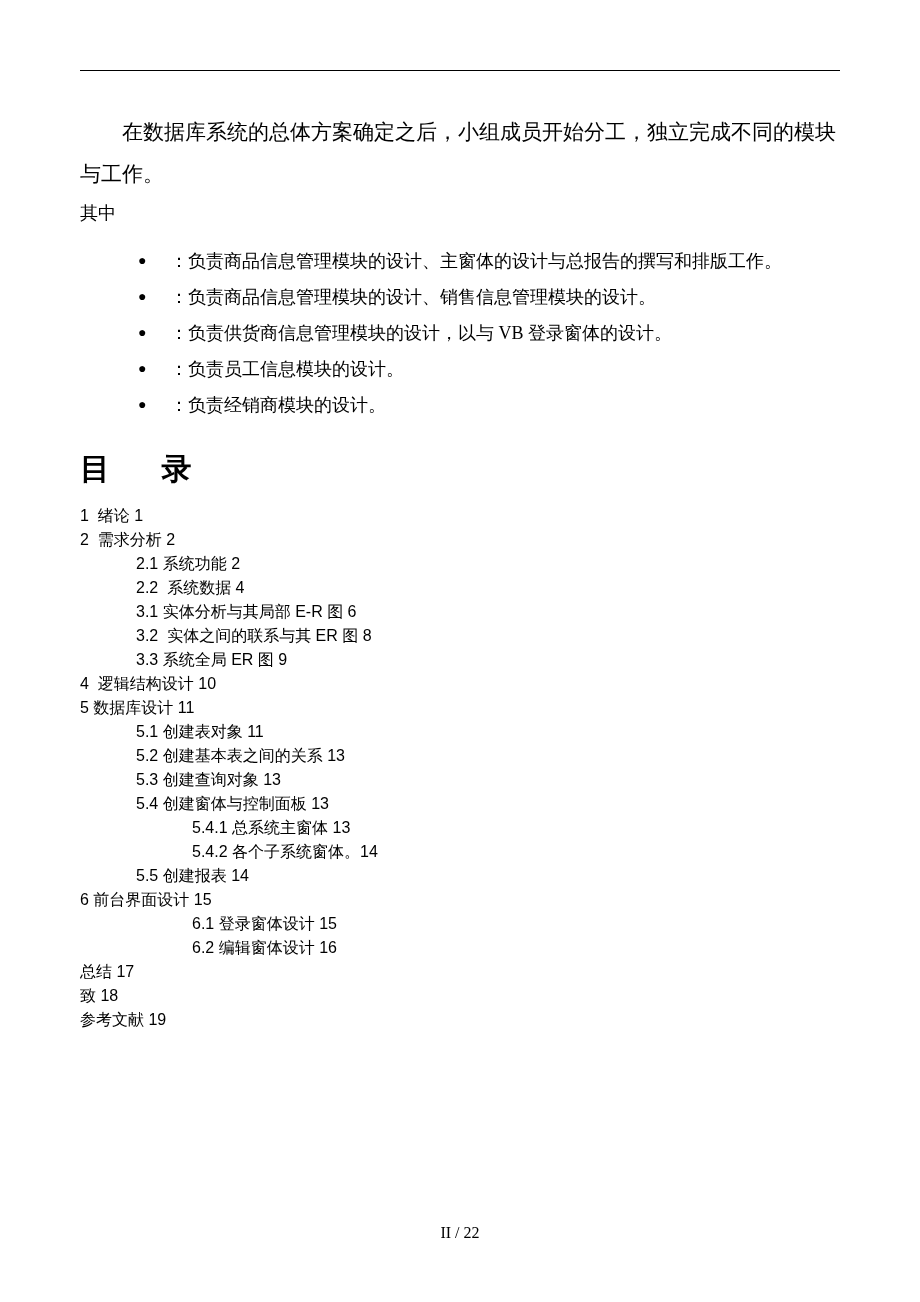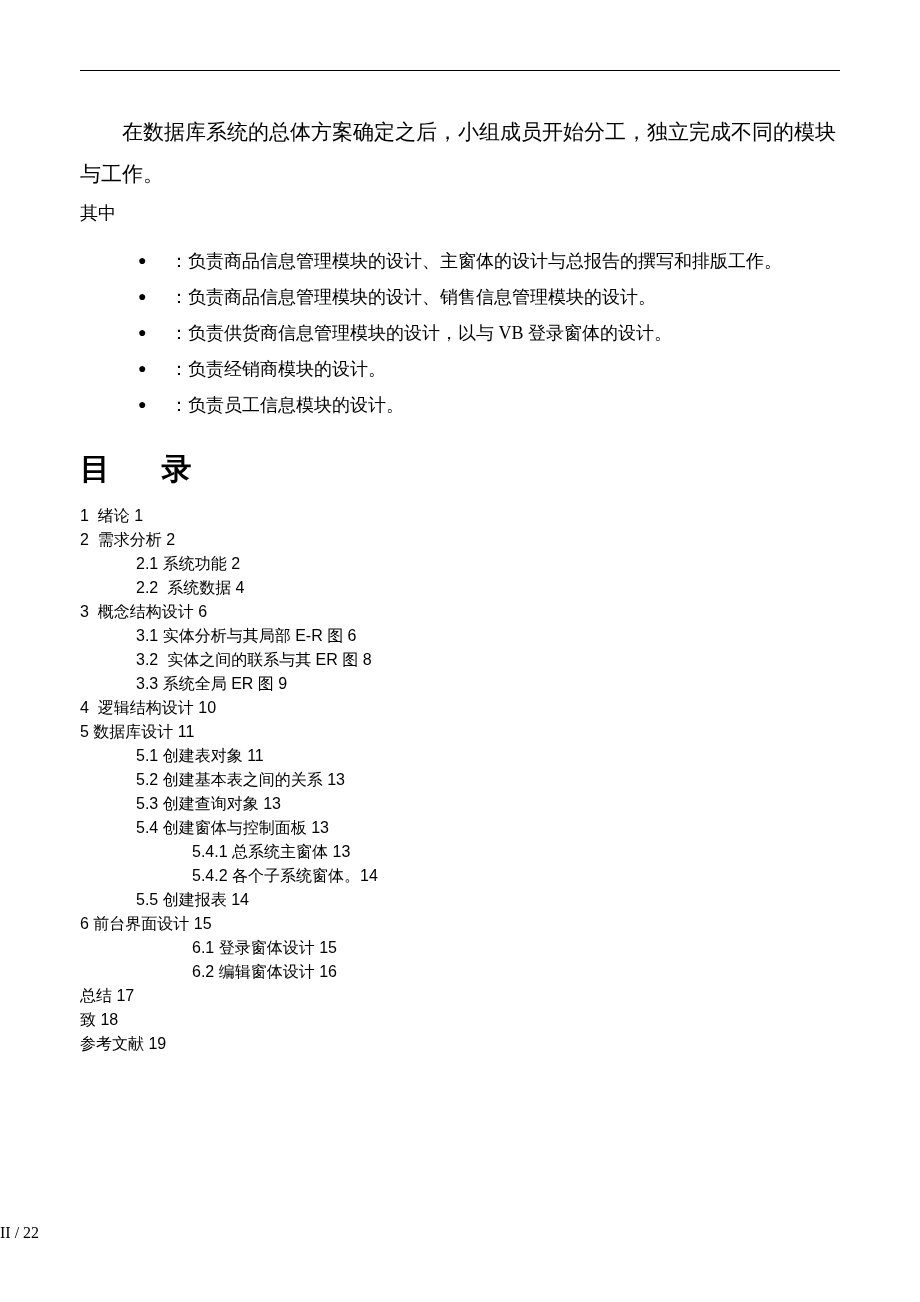--- a/index.html
+++ b/index.html
@@ -60,48 +60,48 @@
     }
     .toc .l1 { padding-left: 0; }
     .toc .l2 { padding-left: 56px; }
     .toc .l3 { padding-left: 112px; }
     .toc .tline { white-space: pre; }
     .footer {
       position: absolute;
       bottom: 60px;
       left: 0;
       width: 100%;
+      text-align: center;
       font-size: 16px;
       font-family: "Times New Roman", serif;
     }
   </style>
 </head>
 <body>
 
 <hr class="hr-top">
 
 <p class="intro-para">在数据库系统的总体方案确定之后，小组成员开始分工，独立完成不同的模块与工作。</p>
 <p class="intro-tail">其中</p>
 
 <ul class="duties">
   <li>：负责商品信息管理模块的设计、主窗体的设计与总报告的撰写和排版工作。</li>
   <li>：负责商品信息管理模块的设计、销售信息管理模块的设计。</li>
   <li>：负责供货商信息管理模块的设计，以与 VB 登录窗体的设计。</li>
+  <li>：负责员工信息模块的设计。</li>
   <li>：负责经销商模块的设计。</li>
-  <li>：负责员工信息模块的设计。</li>
 </ul>
 
 <h2 class="toc-title">目 录</h2>
 
 <div class="toc">
   <div class="tline l1">1  绪论 1</div>
   <div class="tline l1">2  需求分析 2</div>
   <div class="tline l2">2.1 系统功能 2</div>
   <div class="tline l2">2.2  系统数据 4</div>
-  <div class="tline l1">3  概念结构设计 6</div>
   <div class="tline l2">3.1 实体分析与其局部 E-R 图 6</div>
   <div class="tline l2">3.2  实体之间的联系与其 ER 图 8</div>
   <div class="tline l2">3.3 系统全局 ER 图 9</div>
   <div class="tline l1">4  逻辑结构设计 10</div>
   <div class="tline l1">5 数据库设计 11</div>
   <div class="tline l2">5.1 创建表对象 11</div>
   <div class="tline l2">5.2 创建基本表之间的关系 13</div>
   <div class="tline l2">5.3 创建查询对象 13</div>
   <div class="tline l2">5.4 创建窗体与控制面板 13</div>
   <div class="tline l3">5.4.1 总系统主窗体 13</div>

